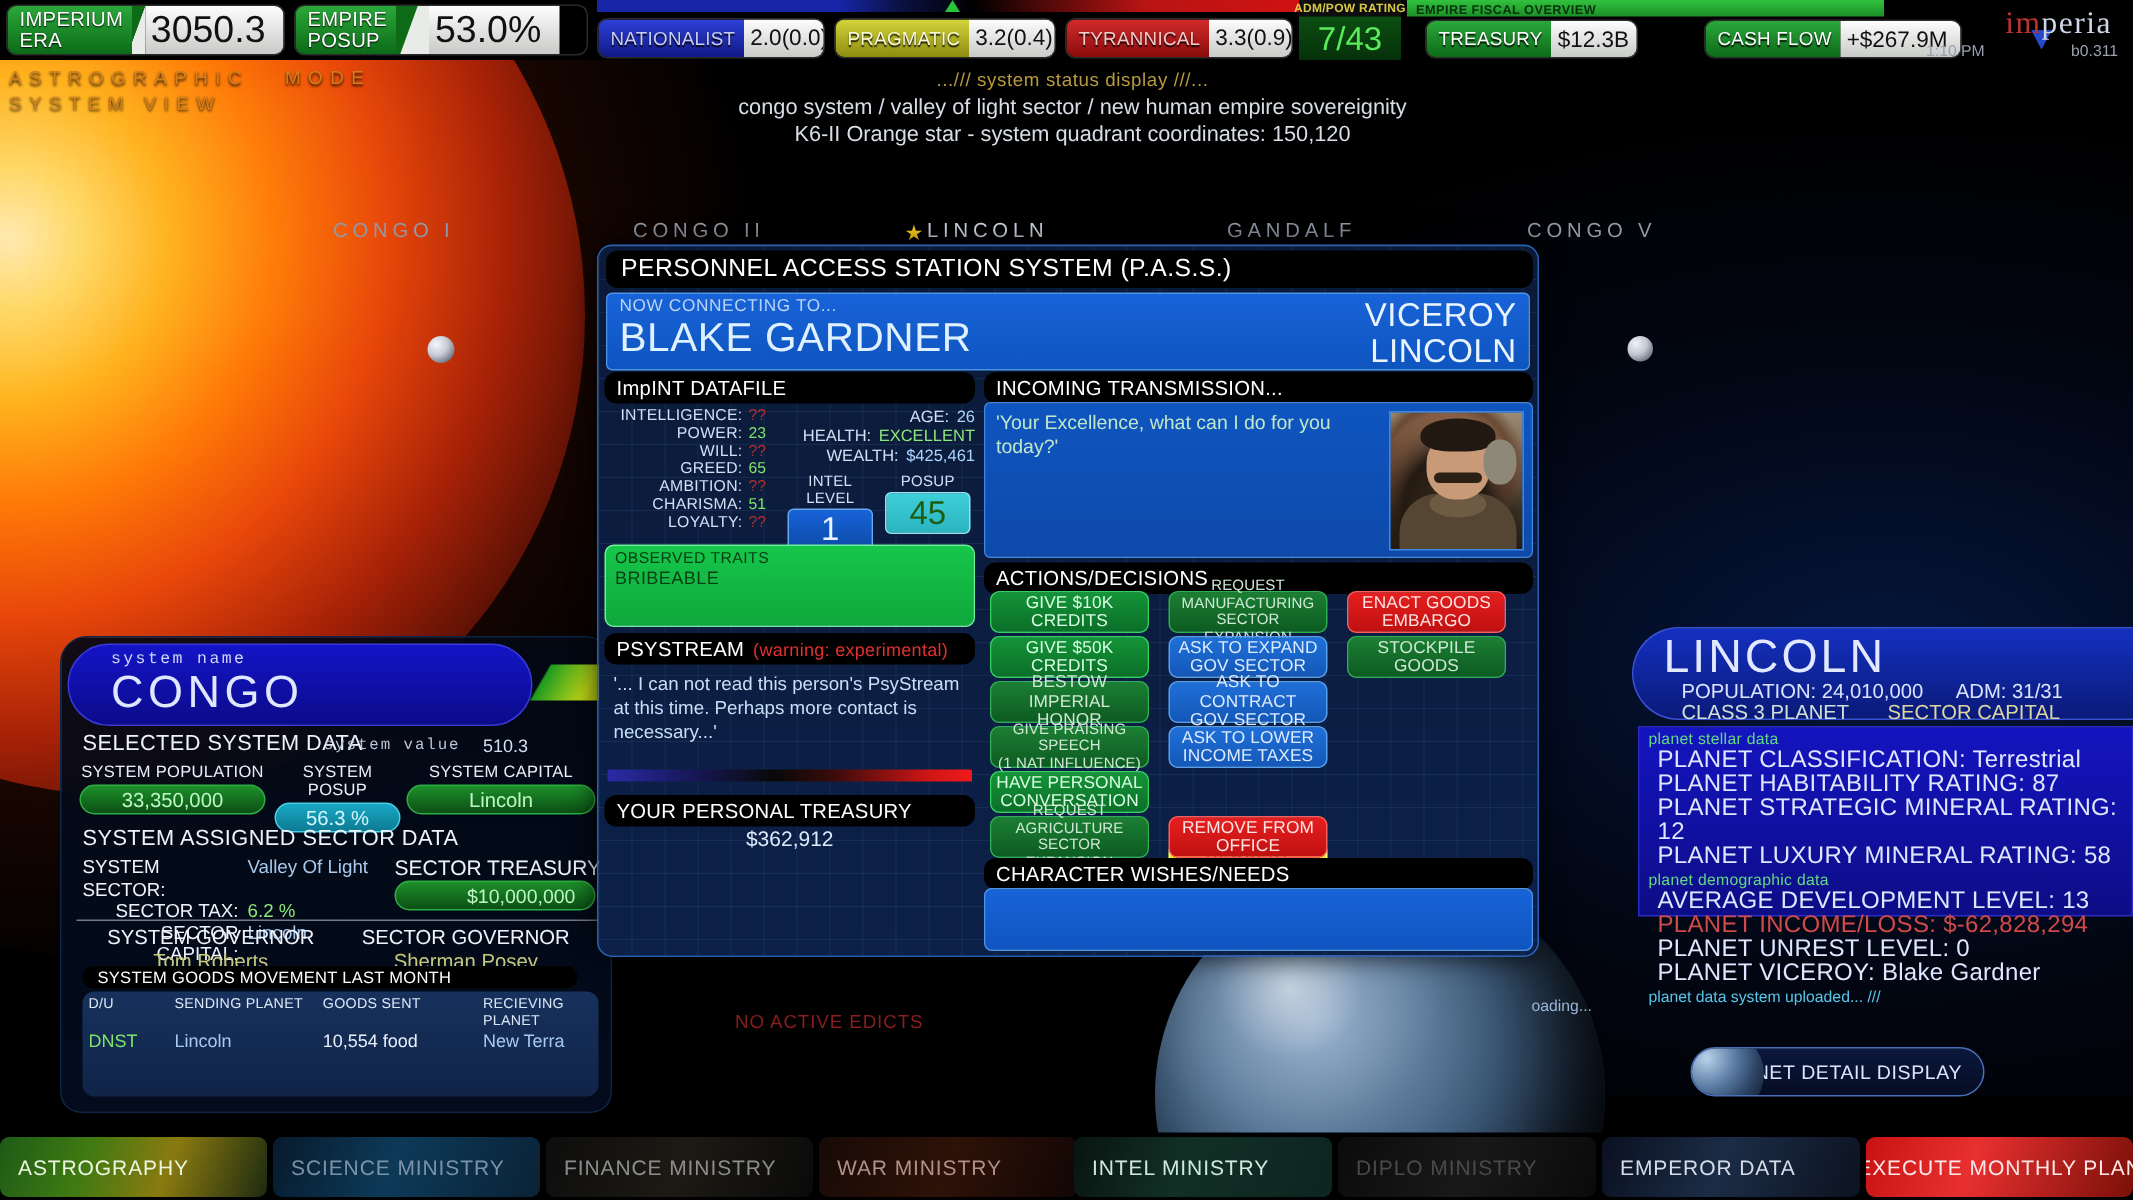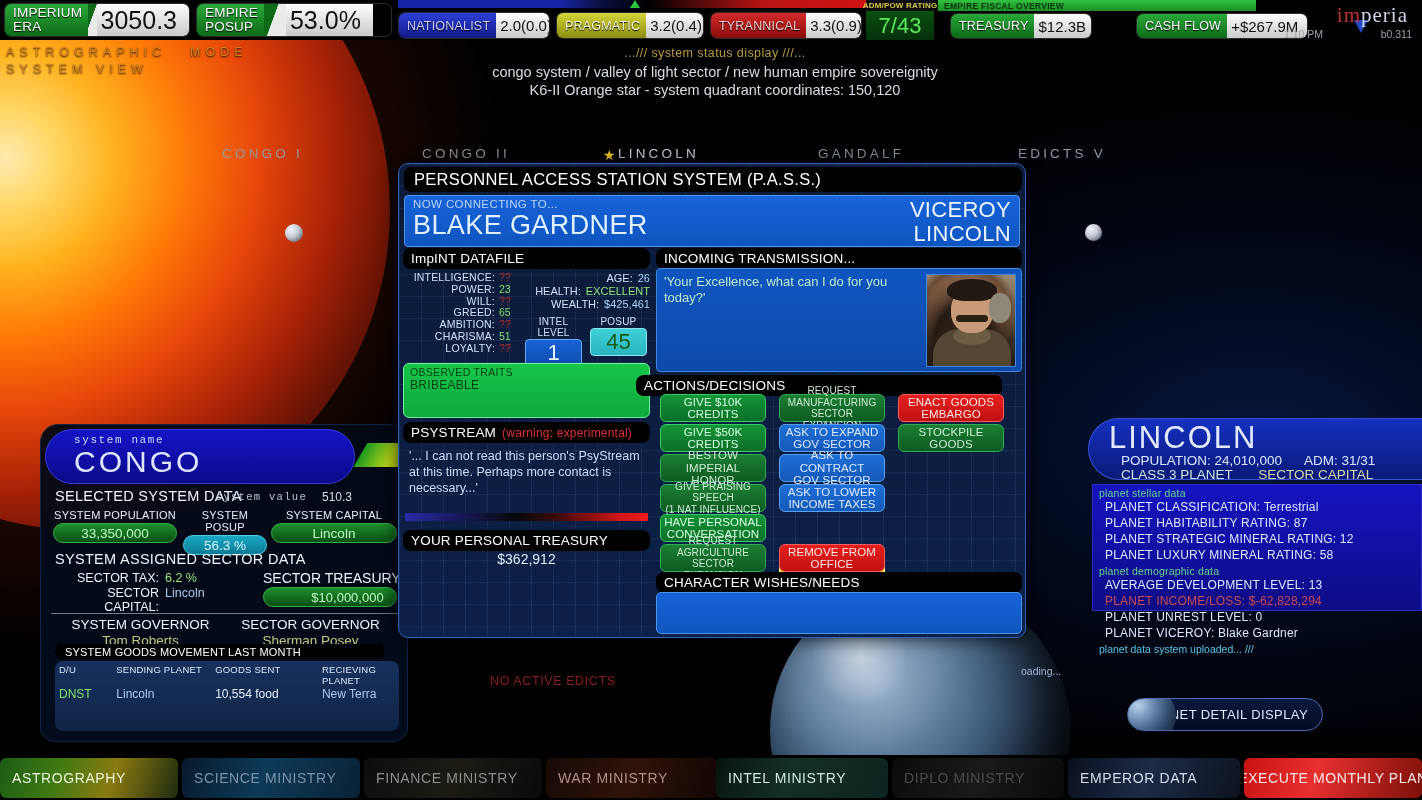--- a/index.html
+++ b/index.html
@@ -240,21 +240,21 @@
     border:1px solid #3f86e0;
     overflow:hidden;
   }
   .portrait .hair { position:absolute; left:20px; top:4px; width:50px; height:22px; border-radius:50% 50% 40% 40%; background:#201811; }
   .portrait .face { position:absolute; left:24px; top:14px; width:42px; height:44px; border-radius:45%; background:#c99a77; }
   .portrait .stache { position:absolute; left:29px; top:40px; width:32px; height:7px; border-radius:4px; background:#2b2014; }
   .portrait .coat { position:absolute; left:6px; top:54px; width:78px; height:40px; border-radius:26px 26px 0 0; background:#554634; }
   .portrait .collar { position:absolute; left:26px; top:52px; width:38px; height:18px; border-radius:50%; background:#6d5b43; }
   .portrait .pet { position:absolute; right:4px; top:18px; width:22px; height:30px; border-radius:46%; background:#8d8878; }
 
-  .acts-hdr { position:absolute; left:636px; top:375px; width:366px; }
+  .acts-hdr { position:absolute; left:656px; top:375px; width:366px; }
   .acts-grid { position:absolute; left:660px; top:394px; width:360px; height:180px; }
   .abtn {
     position:absolute; width:106px; border-radius:6px;
     display:flex; flex-direction:column; align-items:center; justify-content:center;
     text-align:center; line-height:12.5px; letter-spacing:.1px;
     font-size:11.5px; padding:2px 3px;
   }
   .abtn.h28 { height:28px; }
   .abtn.g  { background: linear-gradient(180deg,#149438,#0b6f28); border:1px solid #35d160; color:#d9ffe2; }
   .abtn.gd { background: linear-gradient(180deg,#1b7f33,#0d5b21); border:1px solid #2fae52; color:#cfe9d4; }
@@ -361,21 +361,21 @@
   .pp-r1 .adm { margin-left:18px; }
   .pp-r2 { position:absolute; left:32px; top:48px; font-size:13.5px; color:#cfe0d8; }
   .pp-r2 .cap { margin-left:22px; color:#d9d6a4; }
 
   .pp-data {
     position:absolute; left:4px; top:66px; width:330px; height:127px;
     background: linear-gradient(180deg,#1414c0,#0d0d86);
     border:1px solid #2b2bc8;
   }
   .pp-sub { font-size:10.5px; color:#64d884; padding:2px 0 0 6px; letter-spacing:.2px; }
-  .pp-line { font-size:12px; color:#dfe6ff; padding:0 0 0 12px; line-height:16px; letter-spacing:.2px;}
+  .pp-line { font-size:16px; color:#dfe6ff; padding:0 0 0 12px; line-height:16px; letter-spacing:.2px;}
   .pp-line.neg { color:#d14a4a; }
   .pp-foot { font-size:10.5px; color:#58c7ea; padding:2px 0 0 6px; }
   .pp-loading { position:absolute; left:-72px; top:180px; font-size:10.5px; color:#9bb4d8; }
 
   .pdd-btn {
     position:absolute; left:1127px; top:698px; width:196px; height:33px; z-index:26;
     border:1px solid #4a6fb8; border-radius:17px;
     background: linear-gradient(180deg, rgba(20,40,100,.55), rgba(8,18,52,.6));
     display:flex; align-items:center; justify-content:flex-end; padding-right:14px;
     color:#dbe6ff; font-size:13px; letter-spacing:.4px; overflow:hidden;
@@ -497,21 +497,21 @@
     <div class="l2">congo system / valley of light sector / new human empire sovereignity</div>
     <div class="l3">K6-II Orange star - system quadrant coordinates: 150,120</div>
   </div>
 
   <div class="planet-tabs">
     <div class="ptab" style="left:62px;">CONGO I</div>
     <div class="ptab" style="left:262px;">CONGO II</div>
     <div class="pstar" style="left:443px;top:1px;">★</div>
     <div class="ptab sel" style="left:458px;">LINCOLN</div>
     <div class="ptab" style="left:658px;">GANDALF</div>
-    <div class="ptab" style="left:858px;">EDICTS V</div>
+    <div class="ptab" style="left:858px;">CONGO V</div>
   </div>
 
   <div class="pass">
     <div class="pass-grid"></div>
   </div>
 
   <div class="pass-title" style="position:absolute;left:404px;top:167px;width:618px;z-index:31;">PERSONNEL ACCESS STATION SYSTEM (P.A.S.S.)</div>
 
   <div class="pass-name-band" style="position:absolute;left:404px;top:195px;z-index:31;">
     <div class="nct">NOW CONNECTING TO...</div>
@@ -698,20 +698,24 @@
       </div>
       <div class="tcell" style="left:218px;width:126px;">
         <div class="k">SYSTEM CAPITAL</div>
         <div class="v v-green">Lincoln</div>
       </div>
     </div>
 
     <div class="sasd-hdr">SYSTEM ASSIGNED SECTOR DATA</div>
 
     <div class="sector-rows">
+      <div class="sr first">
+          <span class="k">SYSTEM SECTOR:</span>
+          <span class="v">Valley Of Light</span>
+        </div>
       <div class="sr">
           <span class="k">SECTOR TAX:</span>
           <span class="v g">6.2 %</span>
         </div>
       <div class="sr">
           <span class="k">SECTOR CAPITAL:</span>
           <span class="v">Lincoln</span>
         </div>
     </div>
 

